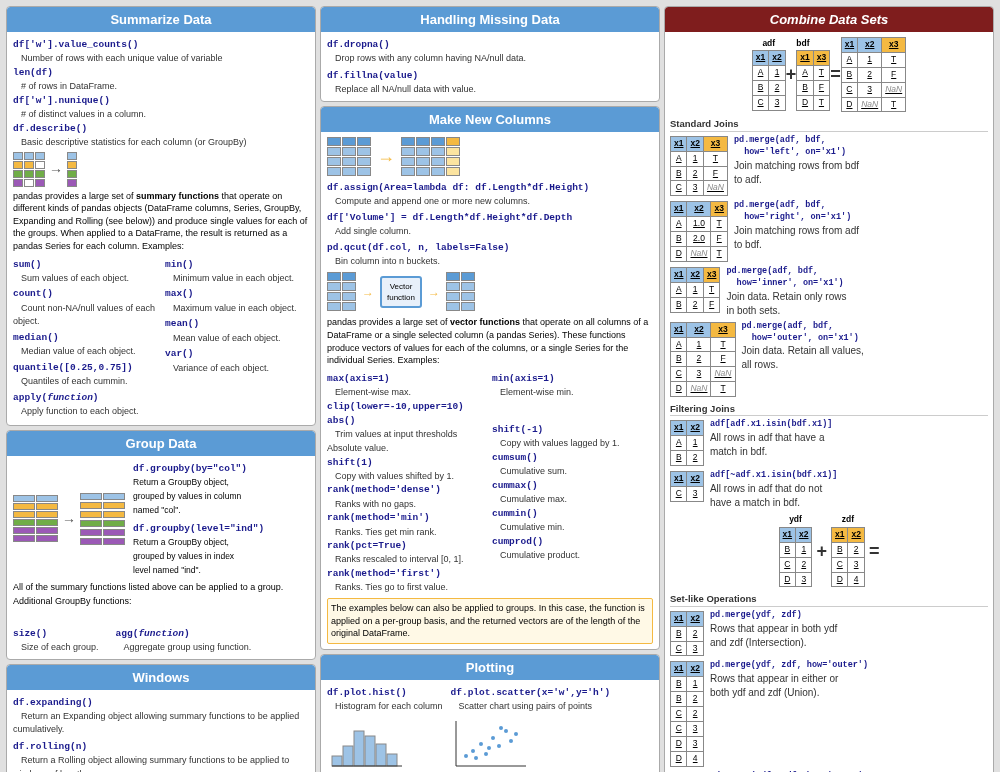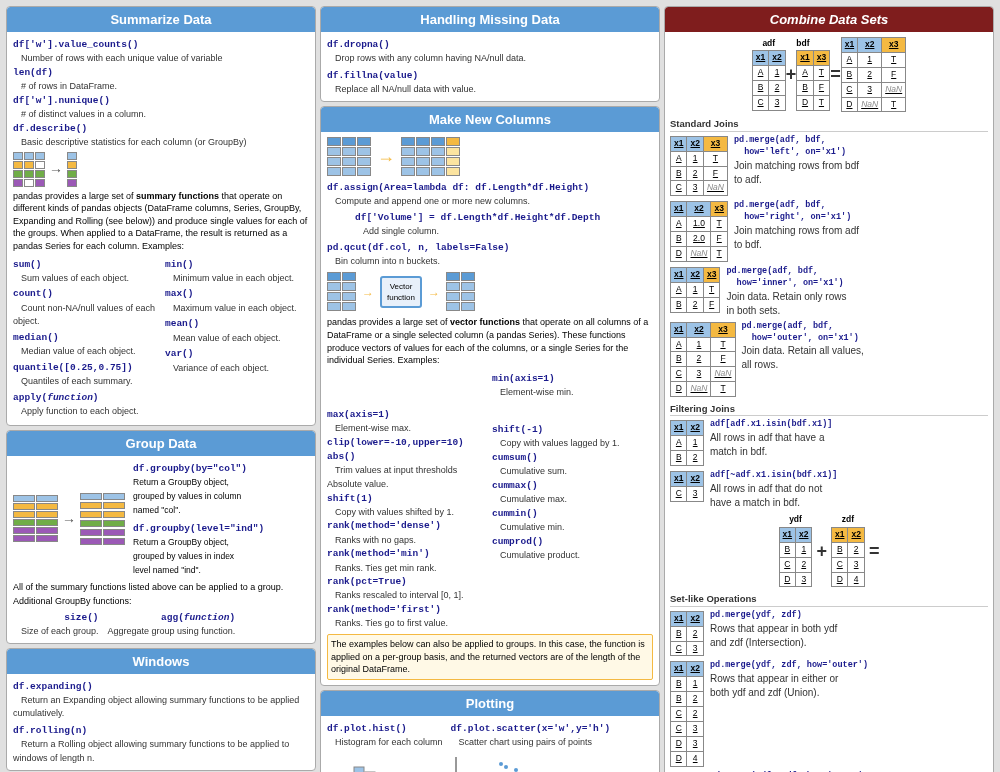--- a/index.html
+++ b/index.html
@@ -170,21 +170,21 @@
             <div class="agg-item">
               <span class="code">count()</span><br>
               <span class="desc">Count non-NA/null values of each object.</span>
             </div>
             <div class="agg-item">
               <span class="code">median()</span><br>
               <span class="desc">Median value of each object.</span>
             </div>
             <div class="agg-item">
               <span class="code">quantile([0.25,0.75])</span><br>
-              <span class="desc">Quantiles of each summary.</span>
+              <span class="desc">Quantiles of each cummin.</span>
             </div>
             <div class="agg-item">
               <span class="code">apply(<em>function</em>)</span><br>
               <span class="desc">Apply function to each object.</span>
             </div>
           </div>
           <div class="agg-col">
             <div class="agg-item">
               <span class="code">min()</span><br>
               <span class="desc">Minimum value in each object.</span>
@@ -271,21 +271,21 @@
               <span style="font-size:8.5px;">Return a GroupBy object,<br>grouped by values in column<br>named "col".</span>
             </div>
             <div>
               <span class="code">df.groupby(level="ind")</span><br>
               <span style="font-size:8.5px;">Return a GroupBy object,<br>grouped by values in index<br>level named "ind".</span>
             </div>
           </div>
         </div>
         <div style="font-size:9px;">All of the summary functions listed above can be applied to a group.</div>
         <div style="font-size:9px;margin-top:2px;">Additional GroupBy functions:</div>
-        <div style="display:flex;gap:1px;margin-top:2px;text-align:right;">
+        <div style="display:flex;gap:17px;margin-top:18px;">
           <div>
             <span class="code">size()</span><br>
             <span class="desc">Size of each group.</span>
           </div>
           <div>
             <span class="code">agg(<em>function</em>)</span><br>
             <span class="desc">Aggregate group using function.</span>
           </div>
         </div>
       </div>
@@ -384,21 +384,21 @@
               <div style="width:14px;height:9px;background:#9dc3e6;border:1px solid #888;"></div>
               <div style="width:14px;height:9px;background:#fce4a0;border:1px solid #888;"></div>
             </div>
           </div>
         </div>
 
         <div>
           <span class="code">df.assign(Area=lambda df: df.Length*df.Height)</span><br>
           <span class="desc">Compute and append one or more new columns.</span>
         </div>
-        <div style="margin-top:2px;margin-left:28px;">
+        <div style="margin-top:2px;">
           <span class="code">df['Volume'] = df.Length*df.Height*df.Depth</span><br>
           <span class="desc">Add single column.</span>
         </div>
         <div style="margin-top:2px;">
           <span class="code">pd.qcut(df.col, n, labels=False)</span><br>
           <span class="desc">Bin column into n buckets.</span>
         </div>
 
         <div style="display:flex;align-items:center;gap:6px;margin:5px 0;">
           <div style="display:flex;flex-direction:column;gap:1px;">
@@ -440,21 +440,21 @@
               <div style="width:14px;height:9px;background:#9dc3e6;border:1px solid #888;"></div>
             </div>
           </div>
         </div>
 
         <div style="font-size:9px;margin-bottom:4px;">
           pandas provides a large set of <strong>vector functions</strong> that operate on all columns of a DataFrame or a single selected column (a pandas Series). These functions produce vectors of values for each of the columns, or a single Series for the individual Series. Examples:
         </div>
 
         <div style="display:flex;gap:4px;">
-          <div style="flex:1;margin-top:36px;">
+          <div style="flex:1;">
             <div><span class="code">max(axis=1)</span><br><span class="desc">Element-wise max.</span></div>
             <div><span class="code">clip(lower=-10,upper=10)</span> <span class="code">abs()</span><br><span class="desc">Trim values at input thresholds&nbsp; Absolute value.</span></div>
             <div><span class="code">shift(1)</span><br><span class="desc">Copy with values shifted by 1.</span></div>
             <div><span class="code">rank(method='dense')</span><br><span class="desc">Ranks with no gaps.</span></div>
             <div><span class="code">rank(method='min')</span><br><span class="desc">Ranks. Ties get min rank.</span></div>
             <div><span class="code">rank(pct=True)</span><br><span class="desc">Ranks rescaled to interval [0, 1].</span></div>
             <div><span class="code">rank(method='first')</span><br><span class="desc">Ranks. Ties go to first value.</span></div>
           </div>
           <div style="flex:1;">
             <div><span class="code">min(axis=1)</span><br><span class="desc">Element-wise min.</span></div>

